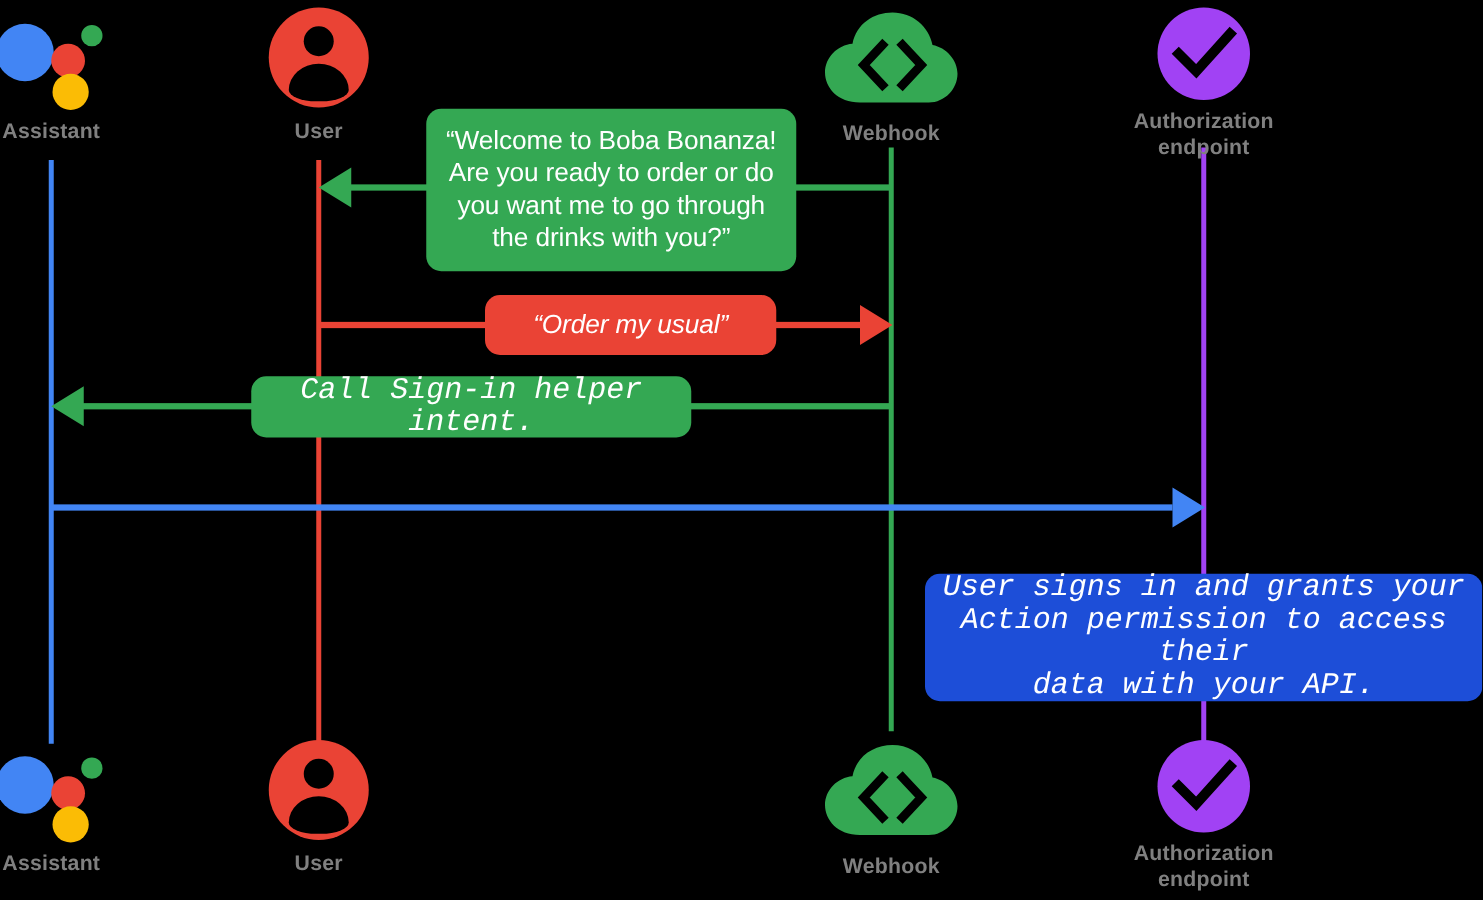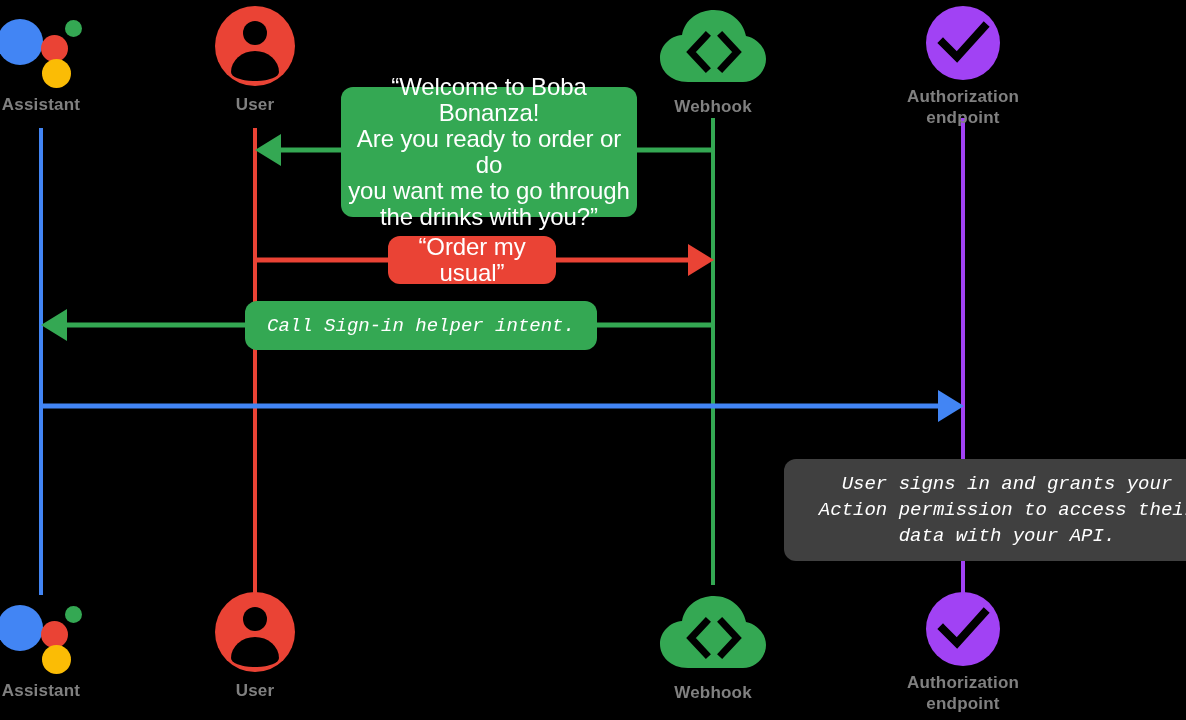--- a/index.html
+++ b/index.html
@@ -119,30 +119,29 @@
     box-sizing: border-box;
     border-radius: 12px;
     color: #FFFFFF;
     text-align: center;
     display: flex;
     align-items: center;
     justify-content: center;
   }
   .bubble-sans {
     font-family: "Liberation Sans", sans-serif;
-    font-size: 24px;
+    font-size: 21px;
     line-height: 26px;
     letter-spacing: -0.1px;
   }
   .bubble-mono {
     font-family: "Liberation Mono", "DejaVu Sans Mono", monospace;
     font-style: italic;
-    font-size: 19px;
+    font-size: 24px;
     line-height: 26px;
-    margin-left: 44px;
   }
   .bubble span { display: block; white-space: pre-line; }
 </style>
 </head>
 <body>
 
 <div id="canvas">
 
   <div class="lifeline" style="left:41px; top:128px; height:467px; background:#4285F4;"></div>
   <div class="lifeline" style="left:255px; top:128px; height:467px; background:#EA4335;"></div>
@@ -200,34 +199,34 @@
   <div class="arrow-head arrow-left" style="left:255px; top:150px; border-right-color:#34A853;"></div>
   <div class="bubble bubble-sans" style="left:341px; top:87px; width:296px; height:130px; background:#34A853;">
     <span>“Welcome to Boba Bonanza!
 Are you ready to order or do
 you want me to go through
 the drinks with you?”</span>
   </div>
 
   <div class="msg-line" style="left:255px; top:260px; width:433px; background:#EA4335;"></div>
   <div class="arrow-head arrow-right" style="left:688px; top:260px; border-left-color:#EA4335;"></div>
-  <div class="bubble bubble-sans" style="left:388px; top:236px; width:168px; height:48px; background:#EA4335;">
+  <div class="bubble bubble-sans" style="left:388px; top:236px; width:233px; height:48px; background:#EA4335;font-style:italic;">
     <span>“Order my usual”</span>
   </div>
 
   <div class="msg-line" style="left:66px; top:325px; width:647px; background:#34A853;"></div>
   <div class="arrow-head arrow-left" style="left:41px; top:325px; border-right-color:#34A853;"></div>
   <div class="bubble bubble-mono" style="left:201px; top:301px; width:352px; height:49px; background:#34A853;">
     <span>Call Sign-in helper intent.</span>
   </div>
 
   <div class="msg-line" style="left:41px; top:406px; width:897px; background:#4285F4;"></div>
   <div class="arrow-head arrow-right" style="left:938px; top:406px; border-left-color:#4285F4;"></div>
 
-  <div class="bubble bubble-mono" style="left:740px; top:459px; width:446px; height:102px; background:#404040;font-style:italic;">
+  <div class="bubble bubble-mono" style="left:740px; top:459px; width:446px; height:102px; background:#1d4ed8;font-style:italic;">
     <span>User signs in and grants your
 Action permission to access their
 data with your API.</span>
   </div>
 
   <div class="actor" style="left:41px; top:592px;">
     <div class="actor-icon-wrap">
       <div class="ga-logo">
         <div class="ga-dot ga-blue"></div>
         <div class="ga-dot ga-red"></div>

